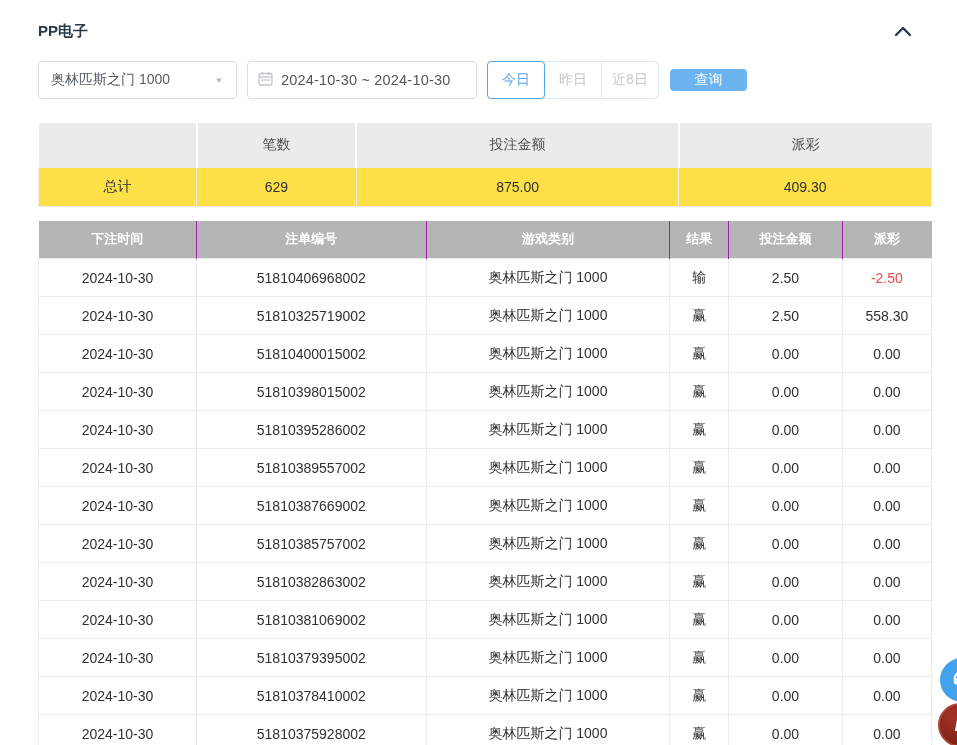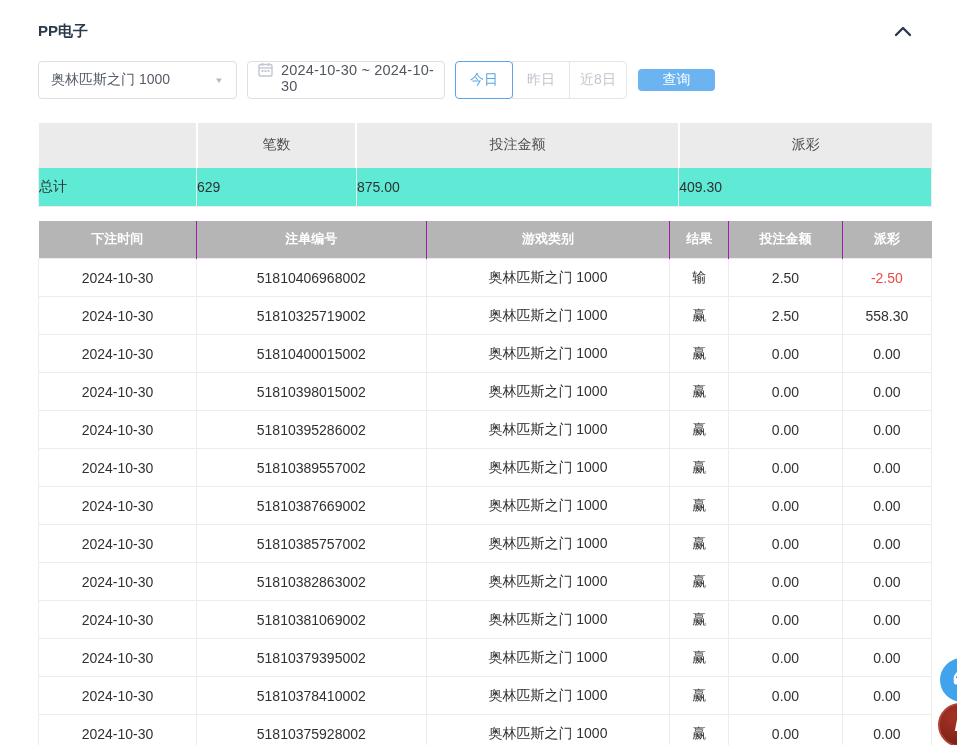--- a/index.html
+++ b/index.html
@@ -11,42 +11,42 @@
   .panel-header { display:flex; justify-content:space-between; align-items:center; height:22px; }
   .panel-title { font-size:15px; font-weight:bold; color:#2b3a4a; }
   .collapse-btn { width:22px; height:22px; margin-right:18px; cursor:pointer; display:flex; align-items:center; justify-content:center; }
 
   
   .filter-row { display:flex; align-items:center; margin-top:19px; height:38px; }
   .select-box { width:199px; height:38px; border:1px solid #dcdfe6; border-radius:4px;
     display:flex; align-items:center; justify-content:space-between; padding:0 12px; cursor:pointer; background:#fff; }
   .select-box .val { font-size:14px; color:#555c66; }
   .caret { font-size:10px; color:#b6bcc6; transform:scaleY(.8); }
-  .date-box { width:198px; height:38px; border:1px solid #dcdfe6; border-radius:4px; margin-left:10px;
-    display:flex; align-items:flex-start; padding:0 10px; cursor:pointer; background:#fff; }
+  .date-box { width:230px; height:38px; border:1px solid #dcdfe6; border-radius:4px; margin-left:10px;
+    display:flex; align-items:center; padding:0 10px; cursor:pointer; background:#fff; }
   .date-box .val { font-size:14.5px; color:#51575f; margin-left:8px; letter-spacing:.2px; }
 
   .btn-group { display:flex; margin-left:10px; }
   .seg { width:58px; height:38px; background:#fff; border:1px solid #e3e6ea; font-size:14px;
     color:#c3c7cd; display:flex; align-items:center; justify-content:center; cursor:pointer; margin-left:-1px; position:relative; }
   .seg:first-child { border-radius:4px 0 0 4px; margin-left:0; }
   .seg:last-child { border-radius:0 4px 4px 0; }
   .seg.active { color:#58a5ea; border-color:#58a5ea; z-index:2; border-radius:4px; }
 
   .query-btn { width:77px; height:22px; margin-left:11px; background:#6cb3f2; border:none; border-radius:4px;
     color:#fff; font-size:14px; cursor:pointer; font-family:inherit; }
 
   
   table { border-collapse:collapse; width:894px; table-layout:fixed; }
   .summary-table { margin-top:24px; }
   .summary-table th { background:#ebebeb; height:44px; font-size:14px; font-weight:normal; color:#4d4d4d;
     text-align:center; border-right:2px solid #fff; }
   .summary-table th:last-child { border-right:none; }
-  .summary-table td { height:39px; font-size:14px; color:#303133; 
-    border:1px solid #ececec; background:#5eead4; }
+  .summary-table td { height:39px; font-size:14px; color:#303133; text-align:center;
+    border:1px solid #ececec; background:#fde047; }
 
   .bets-table { margin-top:14px; }
   .bets-table th { background:#b5b5b5; height:38px; font-size:13px; font-weight:bold; color:#fff;
     text-align:center; border-right:1px solid #a21caf; }
   .bets-table th:last-child { border-right:none; }
   .bets-table td { height:38px; font-size:14px; color:#303133; text-align:center;
     border:1px solid #ececec; background:#fff; }
   .bets-table td.neg { color:#f04848; }
 
   

